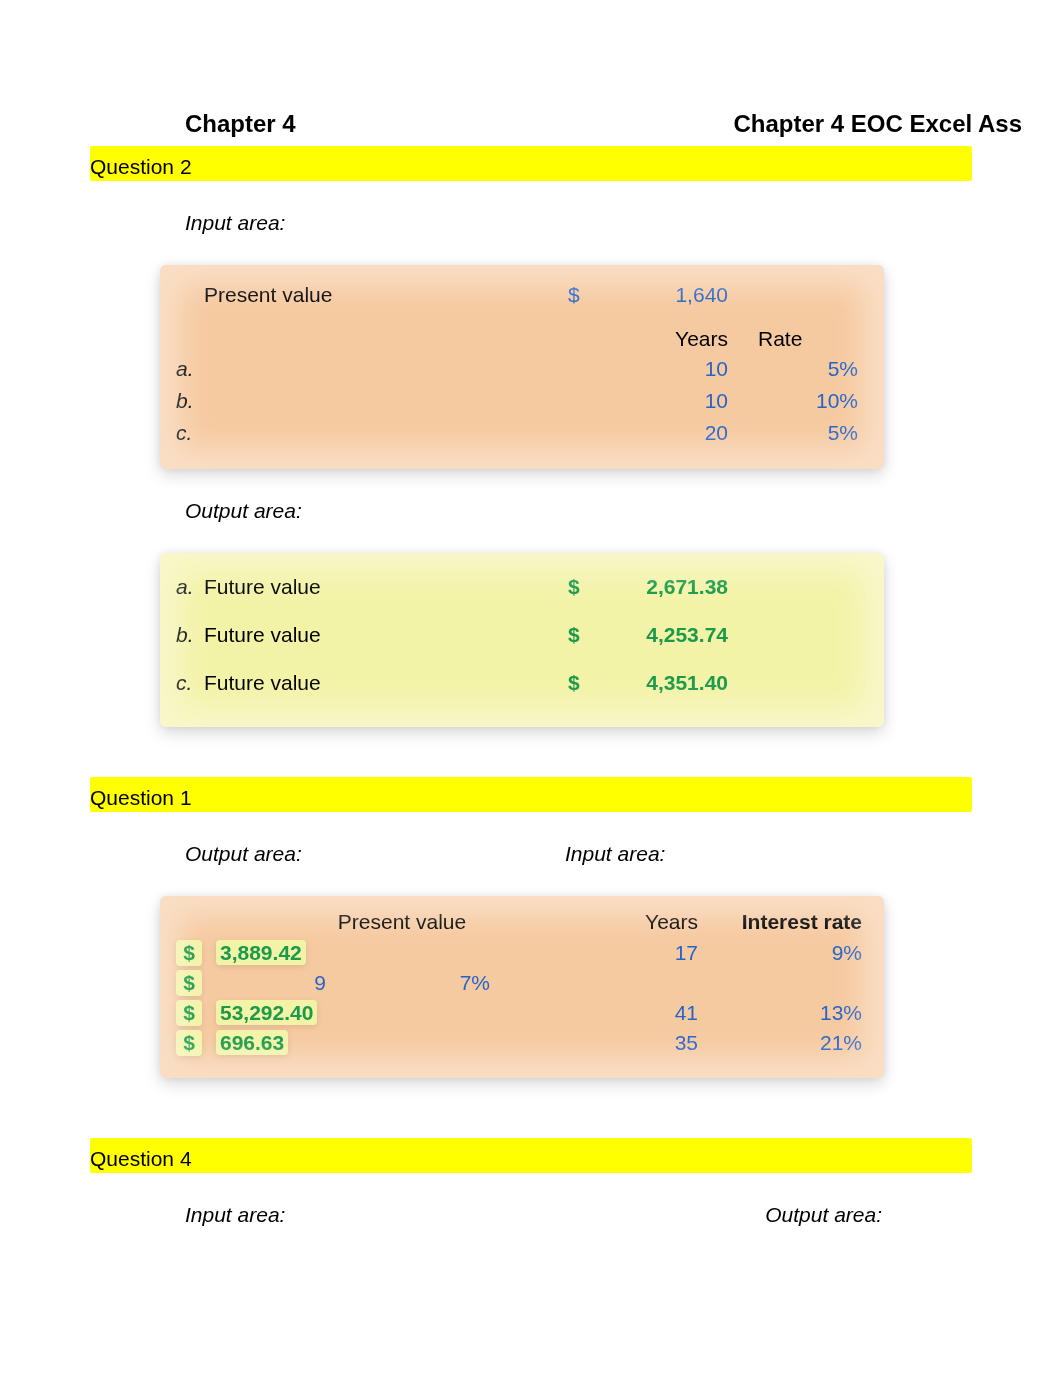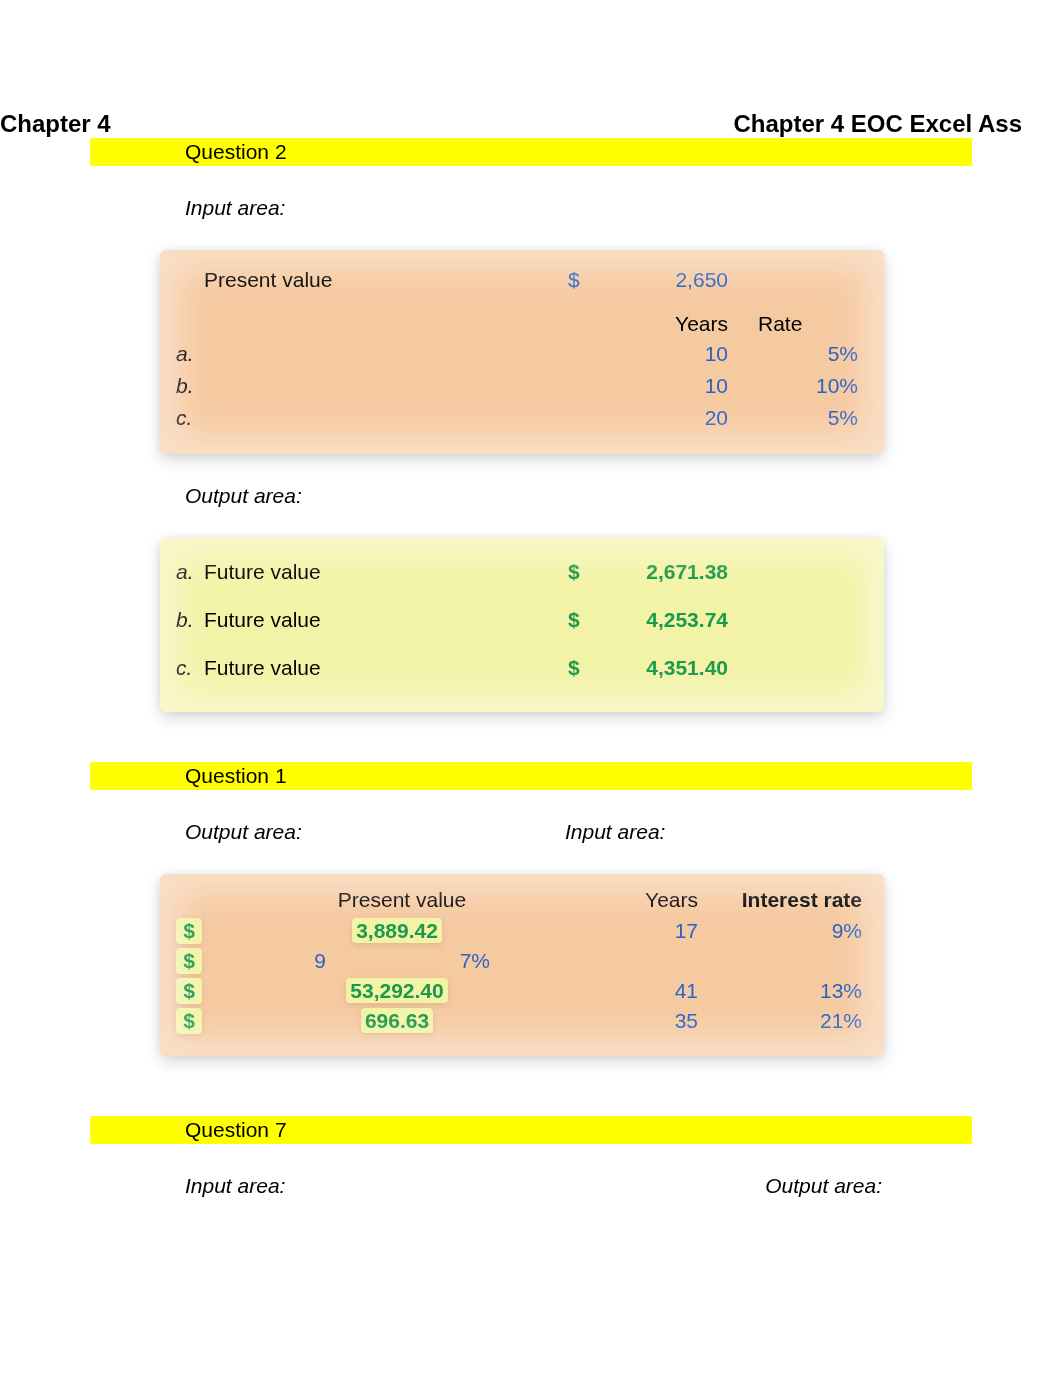--- a/index.html
+++ b/index.html
@@ -11,36 +11,37 @@
     position: relative;
     font-size: 21px;
     color: #000;
   }
   .page {
     padding: 110px 0 0 0;
     position: relative;
   }
   .header-row {
     display: flex;
+    padding-left: 185px;
     padding-right: 40px;
     font-weight: bold;
     font-size: 24px;
-    margin-bottom: 0;
+    margin-bottom: 8px;
   }
   .header-left { flex: 0 0 auto; }
   .header-right { margin-left: auto; }
   .question-banner {
     background: #ffff00;
     padding: 2px 0 2px 0;
     margin: 0 90px 0 90px;
     font-size: 21px;
     border-radius: 2px;
   }
   .question-banner-inner {
-    padding-left: 95px;
+    margin-top: 7px;
   }
   .section-label {
     font-style: italic;
     padding: 30px 0 8px 185px;
     font-size: 21px;
   }
   .section-label-row {
     display: flex;
     padding: 30px 0 8px 185px;
     font-size: 21px;
@@ -94,21 +95,21 @@
     position: relative;
   }
   .q3-head { display:flex; padding-bottom: 4px;}
   .q3-head .c1 { width:40px;}
   .q3-head .c2 { flex:1; text-align:center;}
   .q3-head .c3 { width:130px; text-align:right; padding-right: 20px;}
   .q3-head .c4 { width:150px; text-align:right; padding-right: 6px; font-weight: bold;}
   
   .q3-row { display:flex; align-items:center; padding: 2px 0;}
   .q3-row .c1 { width:40px;}
-  .q3-row .c2 { flex:1; text-align:center; padding-right: 10px;}
+  .q3-row .c2 { flex:1; text-align:left; padding-right: 10px;}
   .q3-row .c3 { width:130px; text-align:right; padding-right: 20px;}
   .q3-row .c4 { width:150px; text-align:right; padding-right: 6px;}
   
   .q3-row .green-hl {
     color: #1a9a4a; font-weight: bold;
     background: #f3f3a8;
     border-radius: 4px;
     padding: 1px 4px;
     box-shadow: 0 2px 6px rgba(0,0,0,0.1);
   }
@@ -142,21 +143,21 @@
     <div class="question-banner-inner">Question 2</div>
   </div>
 
   <div class="section-label">Input area:</div>
 
   <div class="box box-orange">
     <div class="row" style="padding-top:8px;">
       <div class="col-marker"></div>
       <div class="col-label">Present value</div>
       <div class="col-dollar blue">$</div>
-      <div class="col-value blue">2,650</div>
+      <div class="col-value blue">1,640</div>
       <div class="col-rate"></div>
     </div>
     <div class="headers-row">
       <div class="spacer"></div>
       <div class="hcol">Years</div>
       <div class="hcol2">Rate</div>
     </div>
     <div class="row">
       <div class="col-marker">a.</div>
       <div class="col-label"></div>
@@ -248,21 +249,21 @@
       <div class="c2"><span class="green-hl">696.63</span></div>
       <div class="c3 blue">35</div>
       <div class="c4 blue">21%</div>
     </div>
     <div class="soft-overlay"></div>
   </div>
 
   <div class="spacer-v2"></div>
 
   <div class="question-banner">
-    <div class="question-banner-inner">Question 7</div>
+    <div class="question-banner-inner">Question 4</div>
   </div>
 
   <div class="q4-labels">
     <div class="left">Input area:</div>
     <div class="right">Output area:</div>
   </div>
 
 </div>
 
 </body></html>

